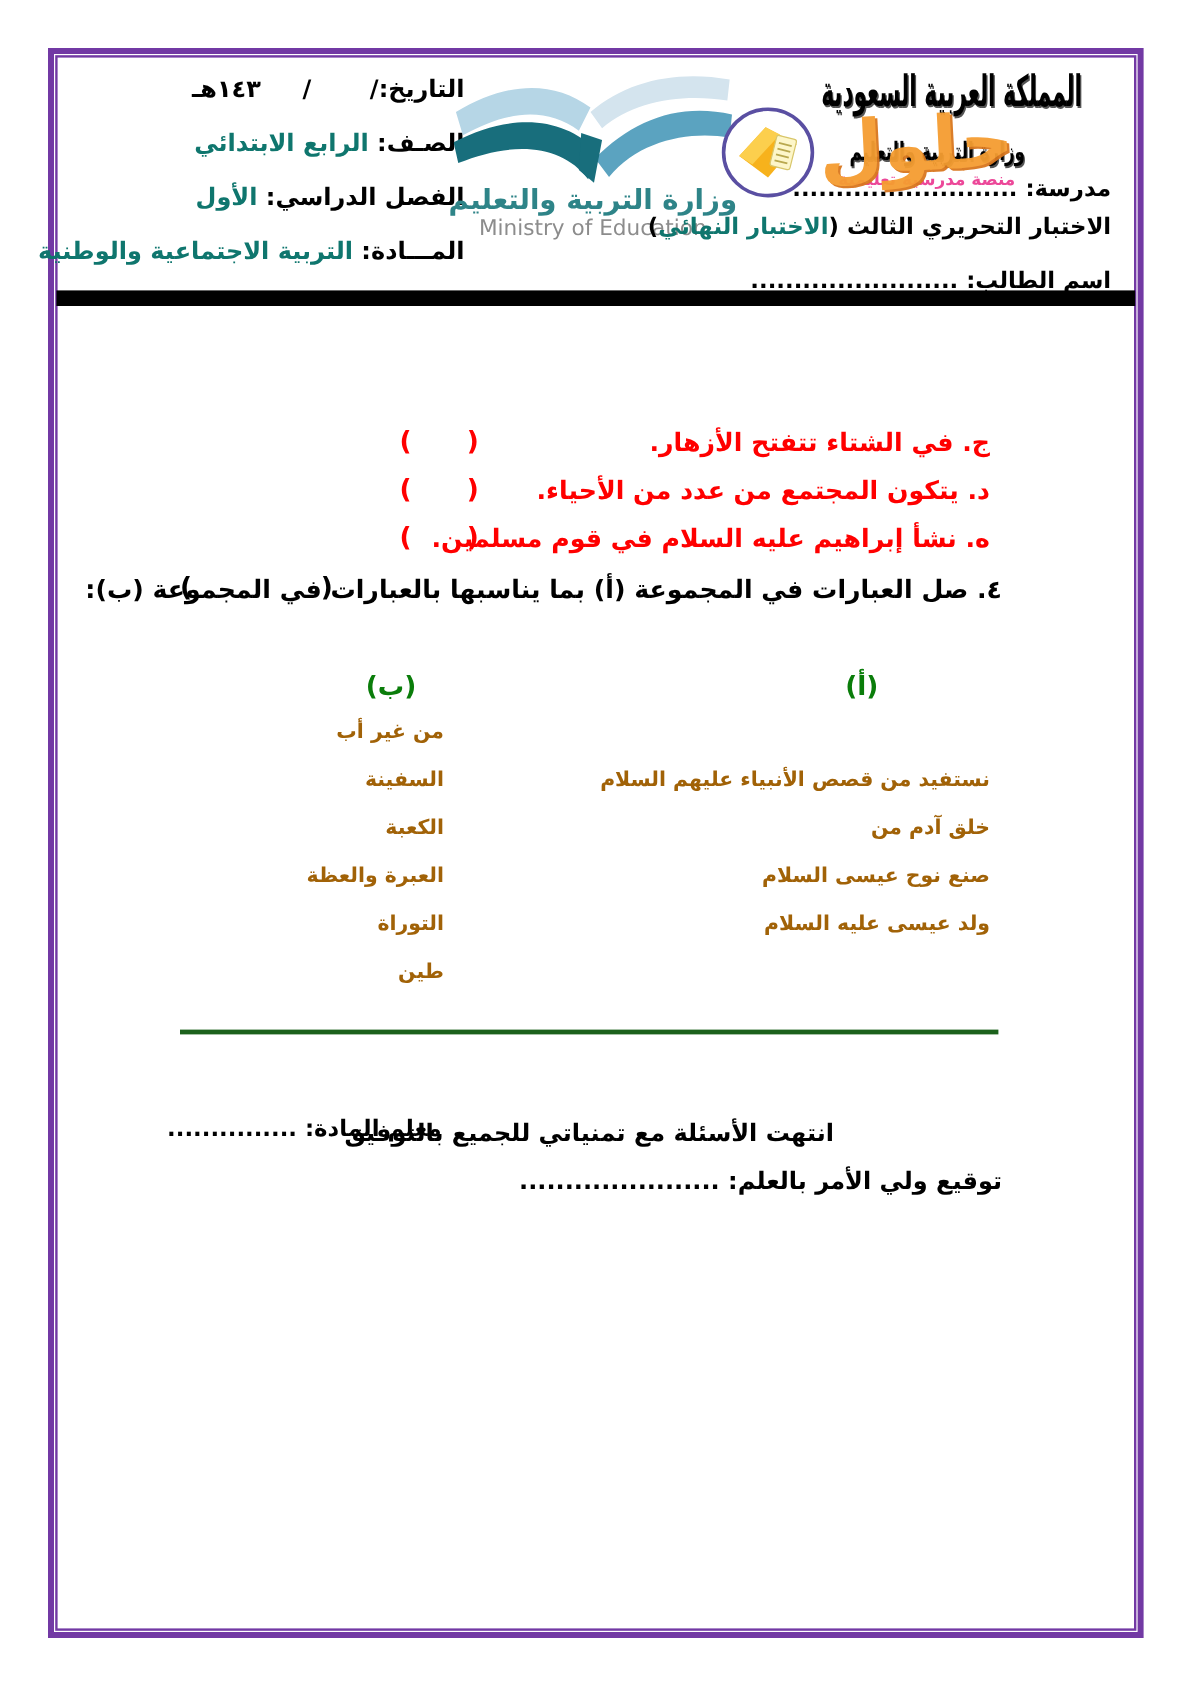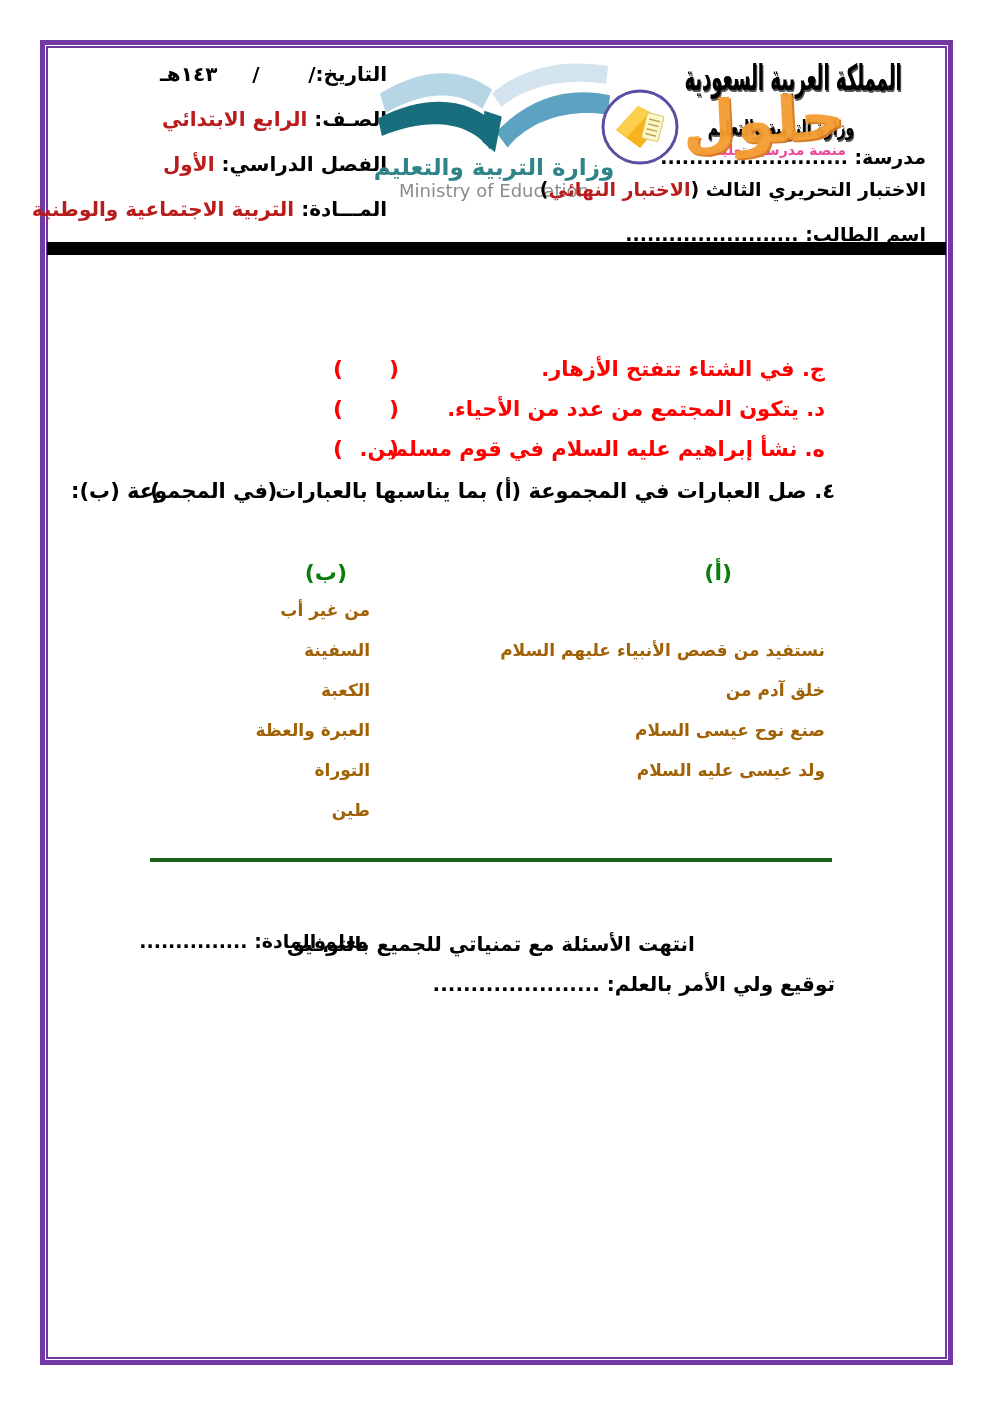--- a/index.html
+++ b/index.html
@@ -1,21 +1,21 @@
 <!DOCTYPE html>
 <html><head>
 <meta charset="utf-8">
 <style>
   html,body{margin:0;padding:0;background:#fff;}
   .page{
     position:relative;width:972px;height:1403px;background:#ffffff;
     font-family:"DejaVu Sans",sans-serif;overflow:hidden;color:#000;
   }
   .pre{white-space:pre;}
-  .red{color:#b91c1c;}
+  .red{color:#0f766e;}
 
   
   .frame{position:absolute;left:40px;top:40px;width:913px;height:1325px;
          box-sizing:border-box;border:5px solid #7239a4;}
   .frame-inner{position:absolute;inset:1px;border:2px solid #7239a4;}
 
   
   .hdr-left{position:absolute;left:55px;top:52px;width:332px;direction:rtl;
             text-align:right;font-weight:bold;font-size:20px;}
   .hdr-left .line{height:45px;line-height:45px;white-space:nowrap;}

